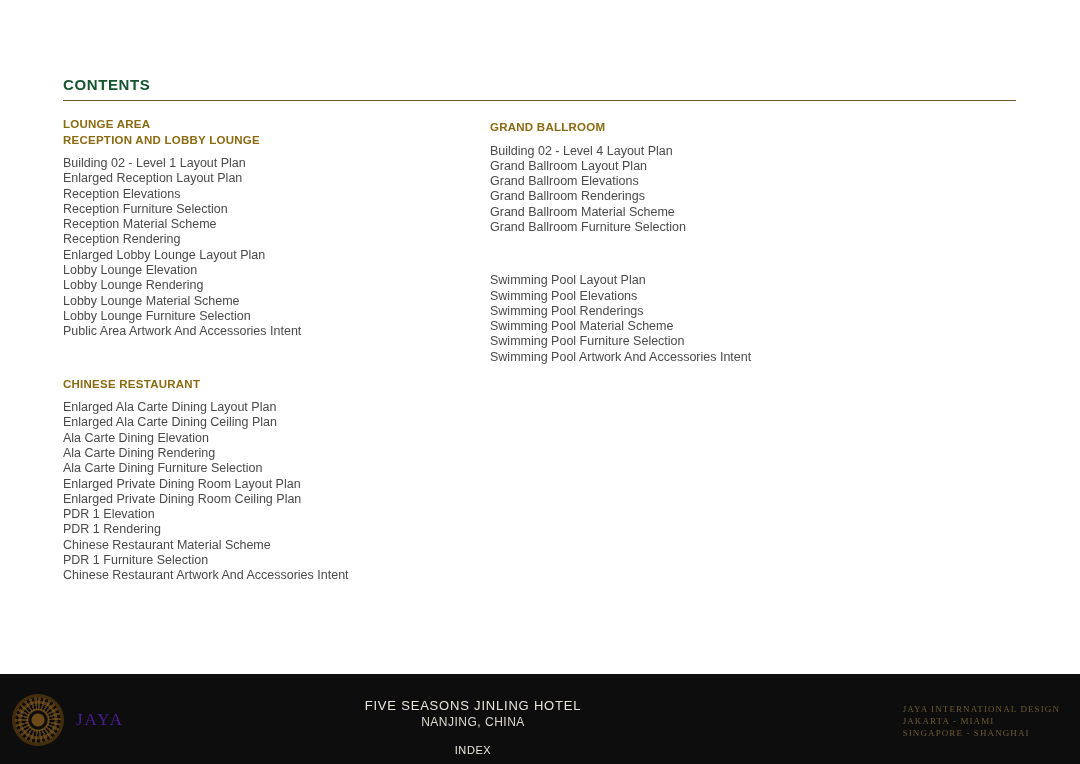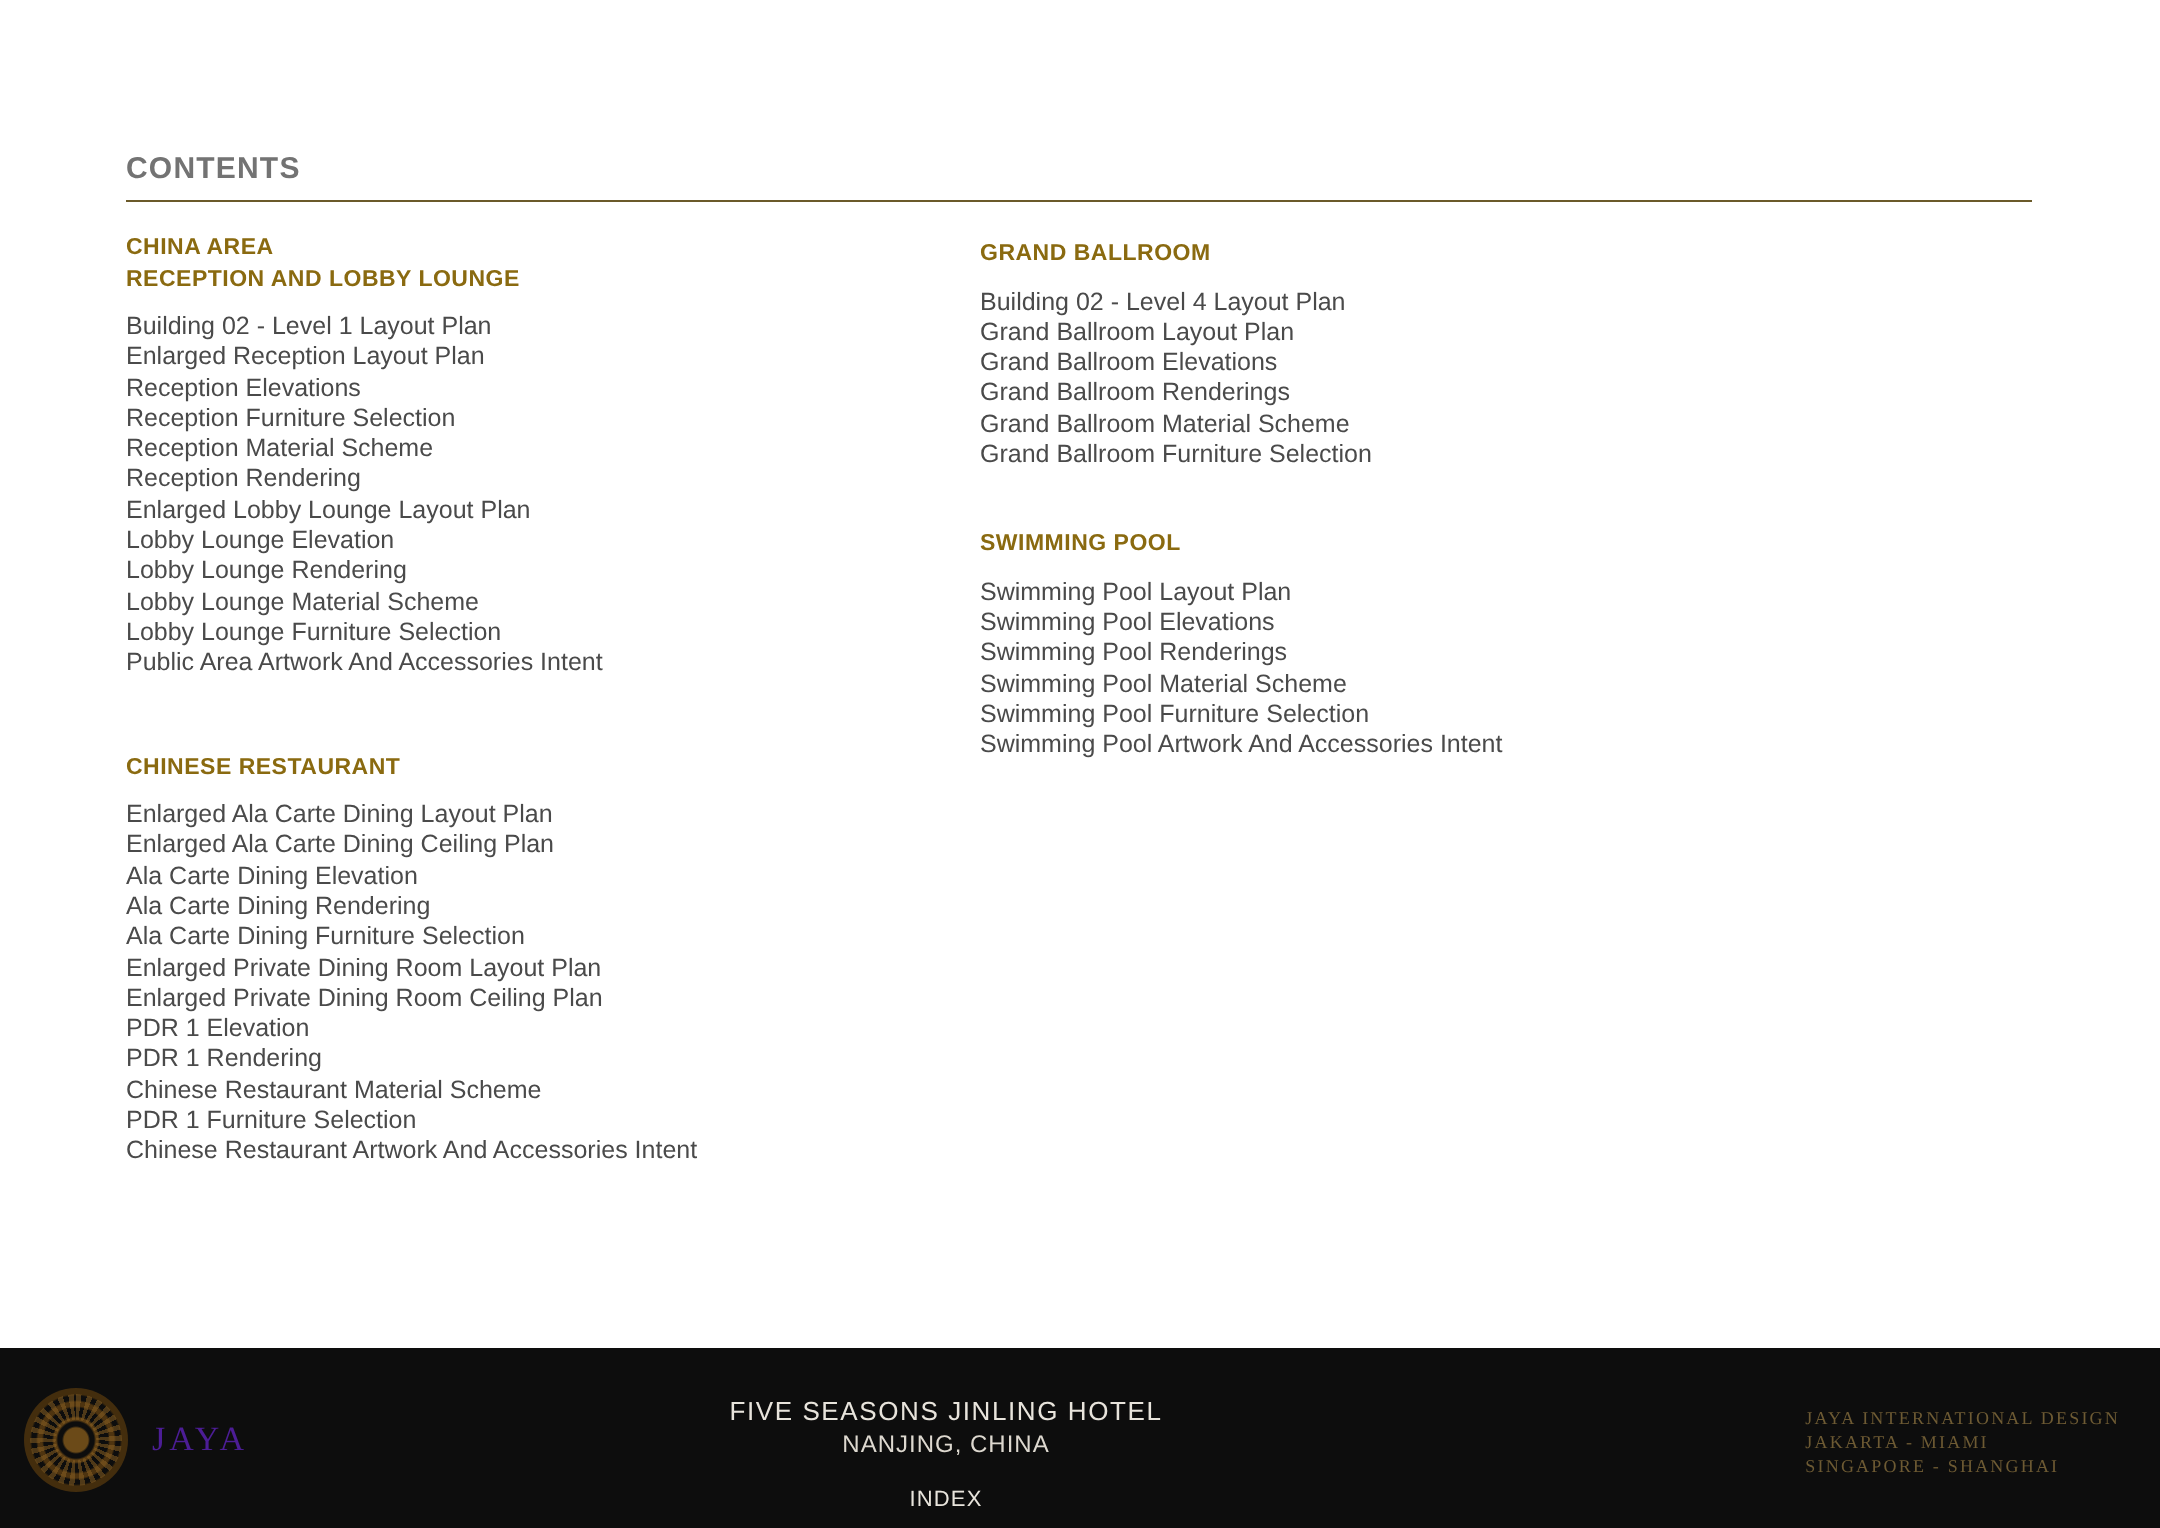--- a/index.html
+++ b/index.html
@@ -20,21 +20,21 @@
   }
 
   
   .contents-title {
     position: absolute;
     left: 63px;
     top: 76px;
     font-size: 15px;
     font-weight: bold;
     letter-spacing: 0.6px;
-    color: #737373;
+    color: #14532d;
   }
   .title-rule {
     position: absolute;
     left: 63px;
     top: 100px;
     width: 953px;
     height: 1px;
     background: #6b5a2a;
   }
 
@@ -158,21 +158,21 @@
 <body>
 
 <div id="page">
 
   <div class="contents-title">CONTENTS</div>
   <div class="title-rule"></div>
 
   <div class="col col-left">
 
     <div class="section">
-      <div class="sec-head">CHINA AREA</div>
+      <div class="sec-head">LOUNGE AREA</div>
       <div class="sec-head">RECEPTION AND LOBBY LOUNGE</div>
       <div class="sec-head-spacer"></div>
       <ul class="items">
         <li>Building 02 - Level 1 Layout Plan</li>
         <li>Enlarged Reception Layout Plan</li>
         <li>Reception Elevations</li>
         <li>Reception Furniture Selection</li>
         <li>Reception Material Scheme</li>
         <li>Reception Rendering</li>
         <li>Enlarged Lobby Lounge Layout Plan</li>
@@ -214,21 +214,20 @@
         <li>Building 02 - Level 4 Layout Plan</li>
         <li>Grand Ballroom Layout Plan</li>
         <li>Grand Ballroom Elevations</li>
         <li>Grand Ballroom Renderings</li>
         <li>Grand Ballroom Material Scheme</li>
         <li>Grand Ballroom Furniture Selection</li>
       </ul>
     </div>
 
     <div class="section pool">
-      <div class="sec-head">SWIMMING POOL</div>
       <div class="sec-head-spacer"></div>
       <ul class="items">
         <li>Swimming Pool Layout Plan</li>
         <li>Swimming Pool Elevations</li>
         <li>Swimming Pool Renderings</li>
         <li>Swimming Pool Material Scheme</li>
         <li>Swimming Pool Furniture Selection</li>
         <li>Swimming Pool Artwork And Accessories Intent</li>
       </ul>
     </div>

